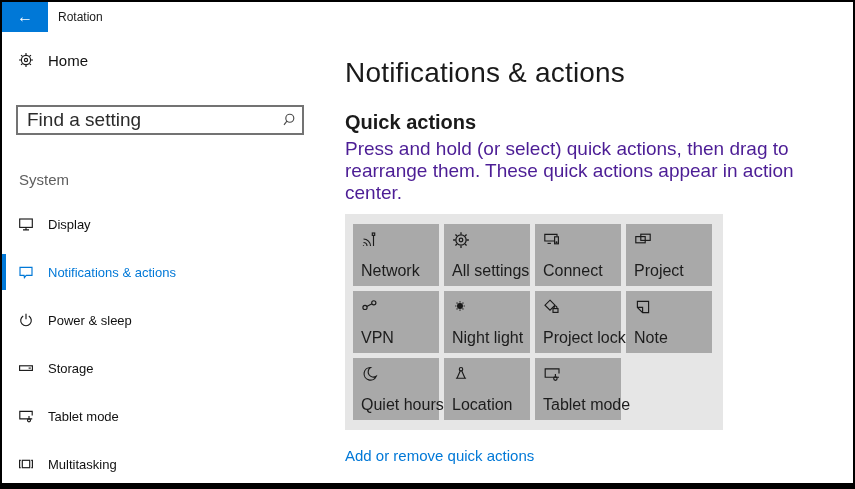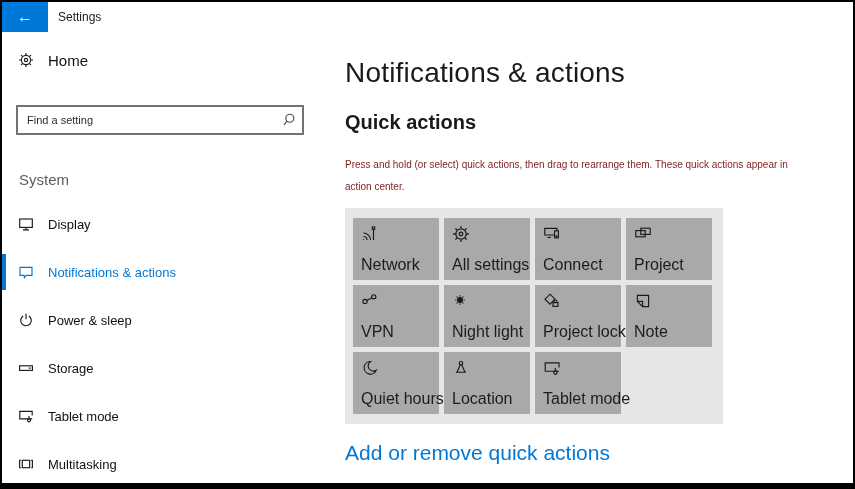--- a/index.html
+++ b/index.html
@@ -16,61 +16,61 @@
   .win-title { margin-left:10px; font-size:12px; color:#1a1a1a; }
 
   .body-row { display:flex; height:451px; }
 
   
   .sidebar { width:343px; padding-top:20px; flex-shrink:0; }
   .side-row { height:40px; display:flex; padding-left:16px; gap:14px;
               font-size:15px; color:#111; cursor:default; }
   .searchbox { margin:13px 0 0 14px; width:288px; height:30px; border:2px solid #737373;
                display:flex; align-items:center; background:#fff; }
-  .searchbox input { flex:1; border:0; outline:0; padding-left:9px; font-size:11px;
+  .searchbox input { flex:1; border:0; outline:0; padding-left:9px; font-size:19px;
                      color:#1d4ed8; font-family:"Liberation Sans", sans-serif; background:transparent; }
   .searchbox input::placeholder { color:#2b2b2b; opacity:1; }
   .search-glyph { width:26px; display:flex; justify-content:center; }
   .section-label { margin:36px 0 12px 17px; font-size:15px; color:#5e5e5e; }
   .nav-item { position:relative; height:48px; display:flex; align-items:center;
               padding-left:16px; gap:14px; font-size:13px; color:#111; cursor:default; }
   .nav-item.selected { color:#0078d7; }
   .nav-item.selected::before { content:""; position:absolute; left:0; top:6px; bottom:6px;
               width:4px; background:#0078d7; }
   .icon16 { width:16px; height:16px; flex-shrink:0; }
   .icon16 svg, .icon18 svg { display:block; }
 
   
   .main { flex:1; padding-top:25px; }
   h1.page-title { font-size:28px; font-weight:300; color:#1a1a1a; letter-spacing:.2px; }
   h2.section-title { margin-top:22px; font-size:20px; font-weight:700; color:#1a1a1a; }
-  p.desc { margin-top:20px; width:452px; font-size:10px; line-height:22px; color:#7f1d1d; }
+  p.desc { margin-top:4px; width:452px; font-size:19px; line-height:22px; color:#4c1d95; }
   .qa-panel { margin-top:10px; width:378px; background:#e6e6e6; padding:10px 8px;
               display:grid; grid-template-columns:repeat(4, 86px); grid-auto-rows:62px; gap:5px; }
   .tile { position:relative; background:#a9a9a9; cursor:default; }
   .tile .icon18 { position:absolute; left:8px; top:7px; width:18px; height:18px; }
   .tile .tile-label { position:absolute; left:8px; bottom:6px; font-size:16px;
                       color:#1c1c1c; white-space:nowrap; }
-  a.qa-link { display:inline-block; margin-top:17px; font-size:21px; color:#0078d7;
+  a.qa-link { display:inline-block; margin-top:17px; font-size:15px; color:#0078d7;
               text-decoration:none; cursor:pointer; }
 
   svg.ln { stroke:#1a1a1a; fill:none; stroke-width:1.15; }
   .selected svg.ln { stroke:#0078d7; }
 </style>
 </head>
 <body>
 
 <div class="frame">
   <div class="window">
 
     <div class="titlebar">
       <div class="back-btn">
         <span>←</span>
       </div>
-      <span class="win-title">Settings</span>
+      <span class="win-title">Rotation</span>
     </div>
 
     <div class="body-row">
       <div class="sidebar">
 
         <div class="side-row">
           <span class="icon16">
             <svg class="ln" width="16" height="16" viewBox="0 0 16 16">
               <circle cx="8" cy="8" r="4.6"></circle>
                 <circle cx="8" cy="8" r="1.6"></circle>

